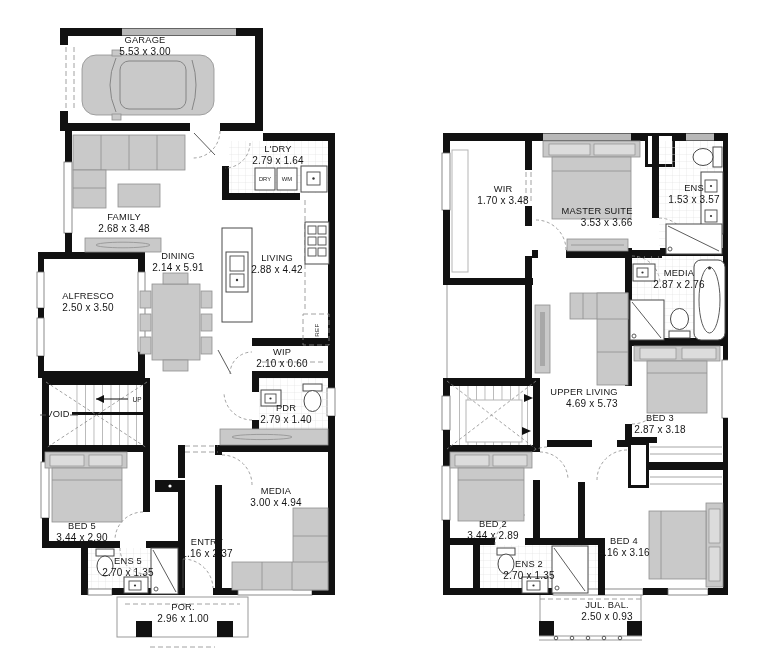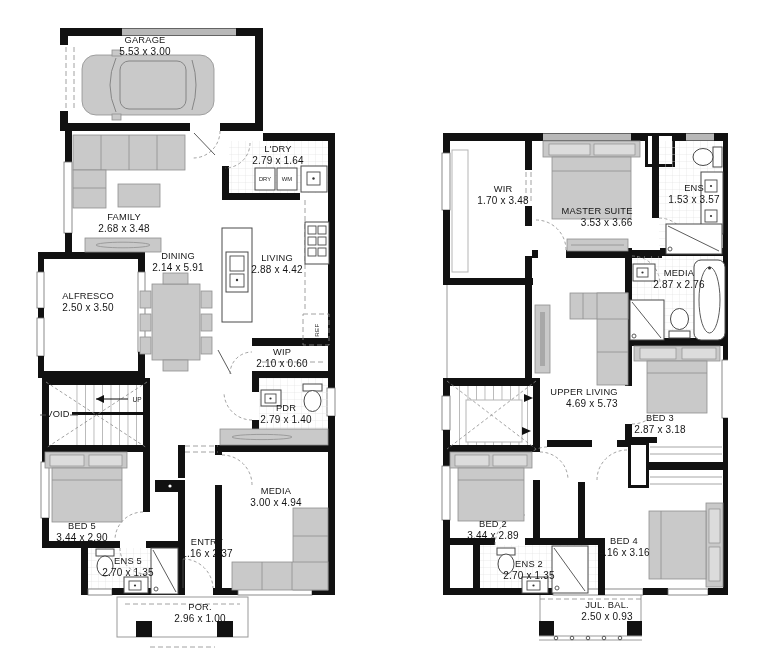--- a/index.html
+++ b/index.html
@@ -437,21 +437,21 @@
       <div class="dm">3.00 x 4.94</div>
     </div>
   <div class="lbl" style="left:207px;top:549px">
     <div>ENTRY</div>
       <div class="dm">1.16 x 2.37</div>
     </div>
   <div class="lbl" style="left:128px;top:568px">
     <div>ENS 5</div>
       <div class="dm">2.70 x 1.35</div>
     </div>
-  <div class="lbl" style="left:200px;top:614px">
+  <div class="lbl" style="left:183px;top:614px">
     <div>POR.</div>
       <div class="dm">2.96 x 1.00</div>
     </div>
 
   <div class="ann" style="left:137px;top:399px">UP</div>
   <div class="ann tiny" style="left:265px;top:179px">DRY</div>
   <div class="ann tiny" style="left:287px;top:179px">WM</div>
   <div class="ann rot" style="left:316px;top:330px">REF</div>
 
   <div class="lbl" style="left:503px;top:196px">

